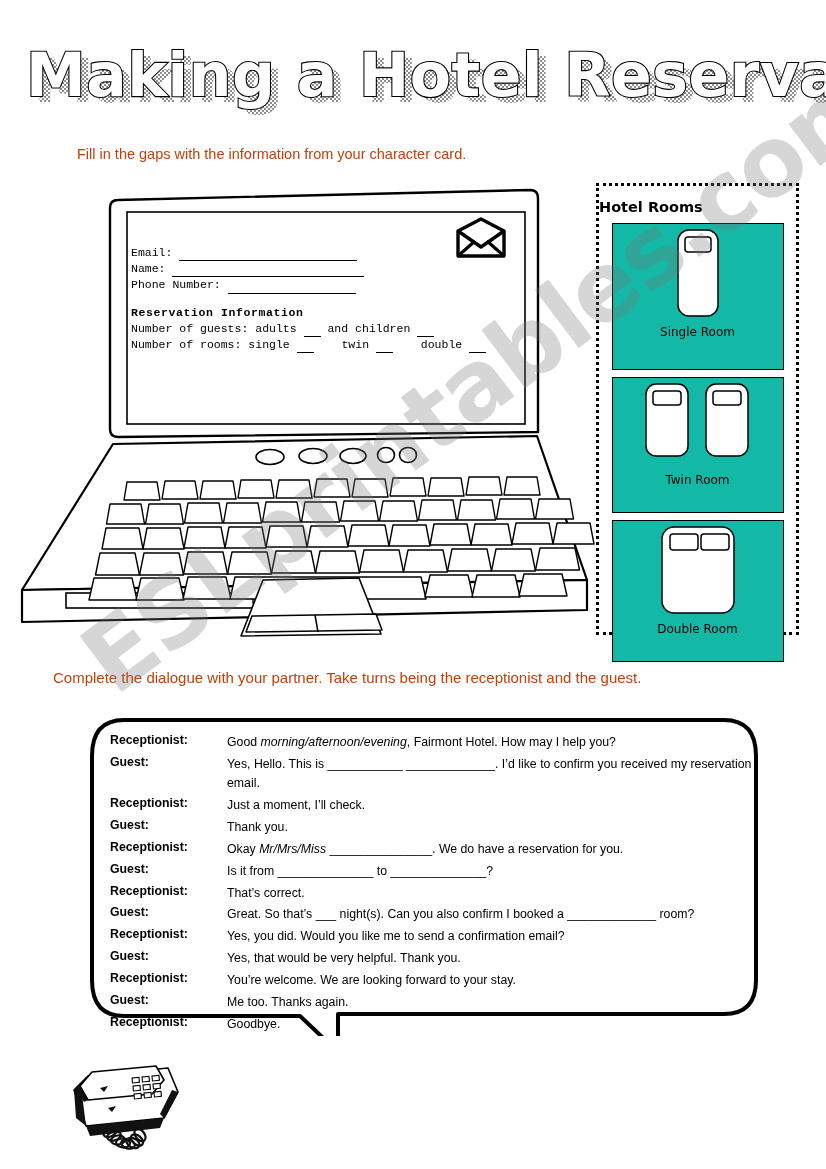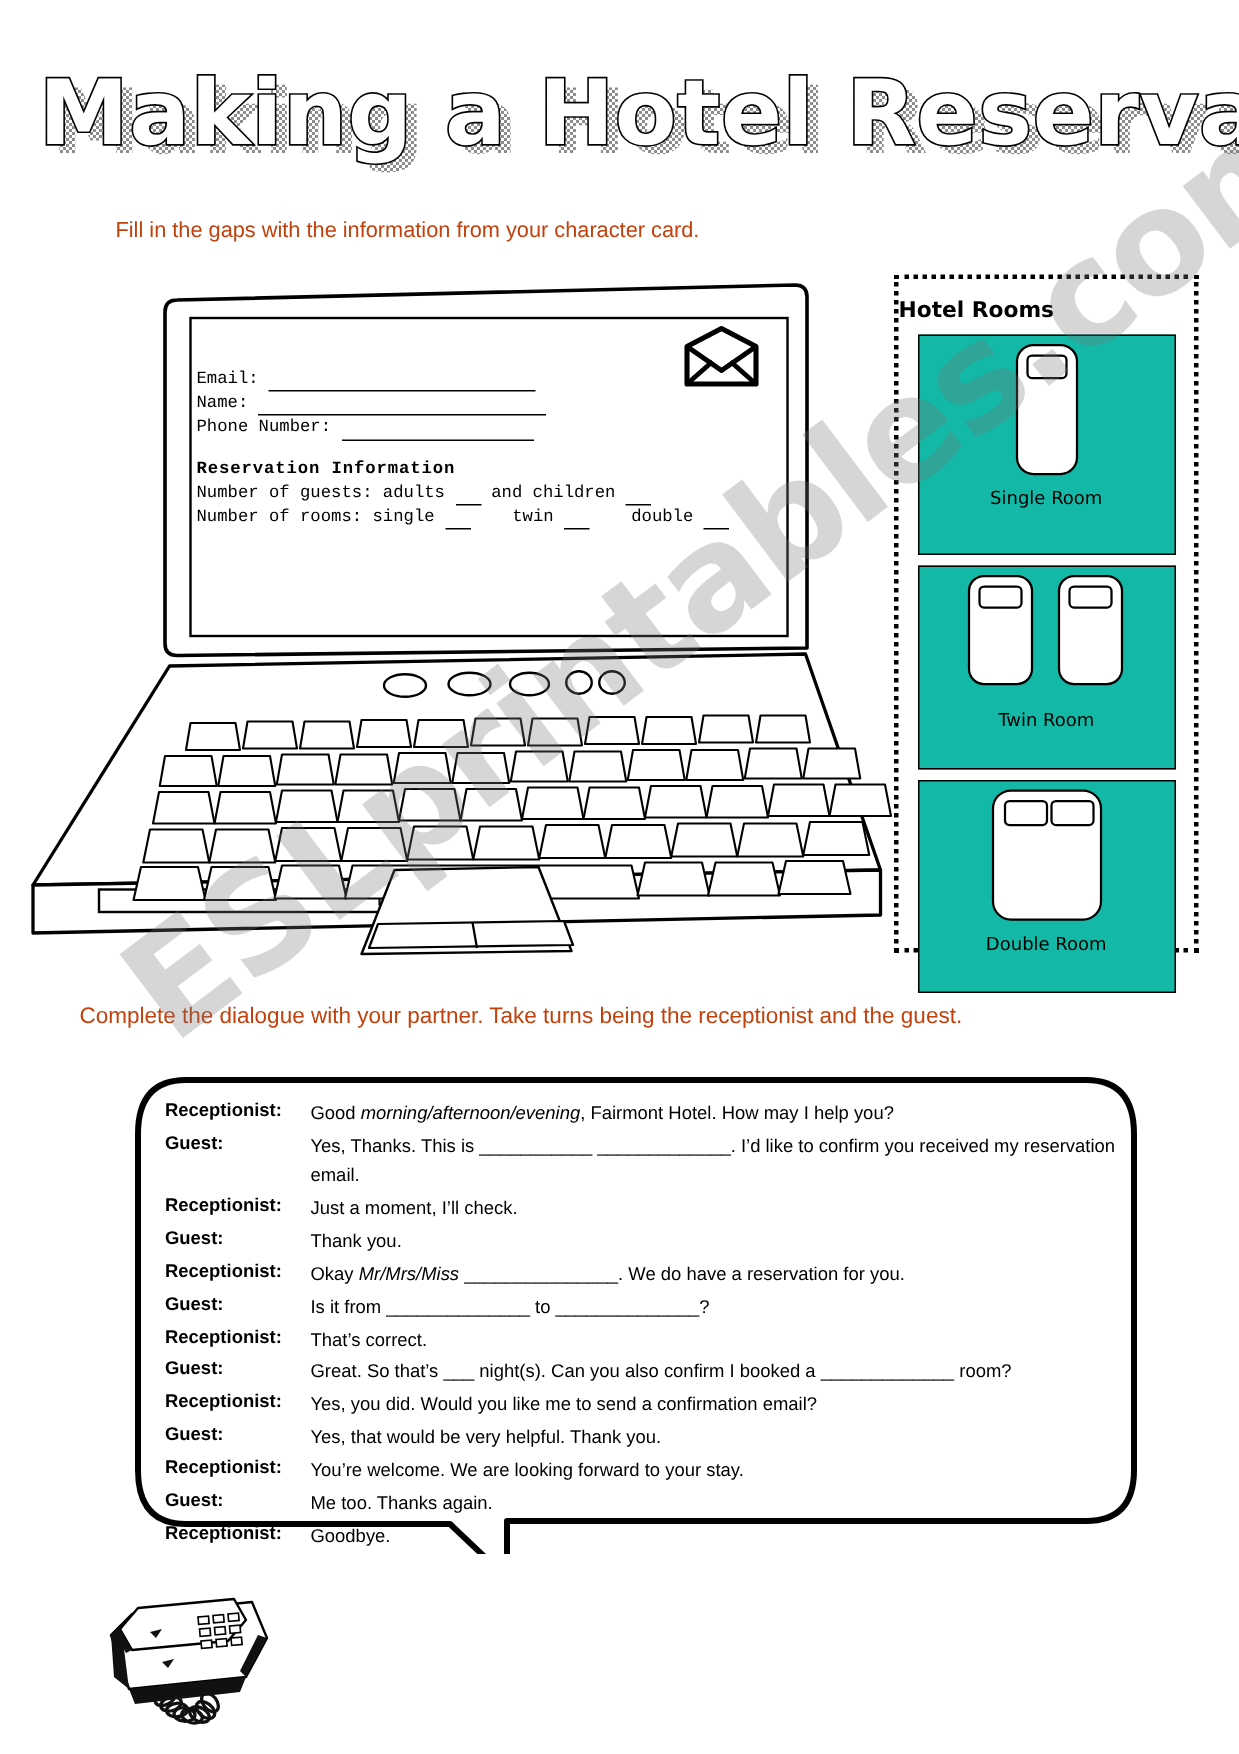--- a/index.html
+++ b/index.html
@@ -164,20 +164,21 @@
     top: 733px;
     width: 650px;
     z-index: 14;
     font-family: "Liberation Sans", sans-serif;
     font-size: 12.3px;
   }
   .dlg-row {
     display: flex;
     align-items: flex-start;
     margin-bottom: 3.4px;
+    gap: 20px;
   }
   .dlg-speaker {
     flex: 0 0 97px;
     font-weight: bold;
     font-size: 12.3px;
     white-space: nowrap;
   }
   .dlg-text {
     flex: 1 1 auto;
     line-height: 18.6px;
@@ -407,21 +408,21 @@
 </div>
 
 <div id="dialogue-lines">
 
 <div class="dlg-row">
       <div class="dlg-speaker">Receptionist:</div>
       <div class="dlg-text">Good <i>morning/afternoon/evening</i>, Fairmont Hotel. How may I help you?</div>
     </div>
     <div class="dlg-row">
       <div class="dlg-speaker">Guest:</div>
-      <div class="dlg-text">Yes, Thanks. This is ___________ _____________. I’d like to confirm you received my reservation email.</div>
+      <div class="dlg-text">Yes, Hello. This is ___________ _____________. I’d like to confirm you received my reservation email.</div>
     </div>
     <div class="dlg-row">
       <div class="dlg-speaker">Receptionist:</div>
       <div class="dlg-text">Just a moment, I’ll check.</div>
     </div>
     <div class="dlg-row">
       <div class="dlg-speaker">Guest:</div>
       <div class="dlg-text">Thank you.</div>
     </div>
     <div class="dlg-row">

